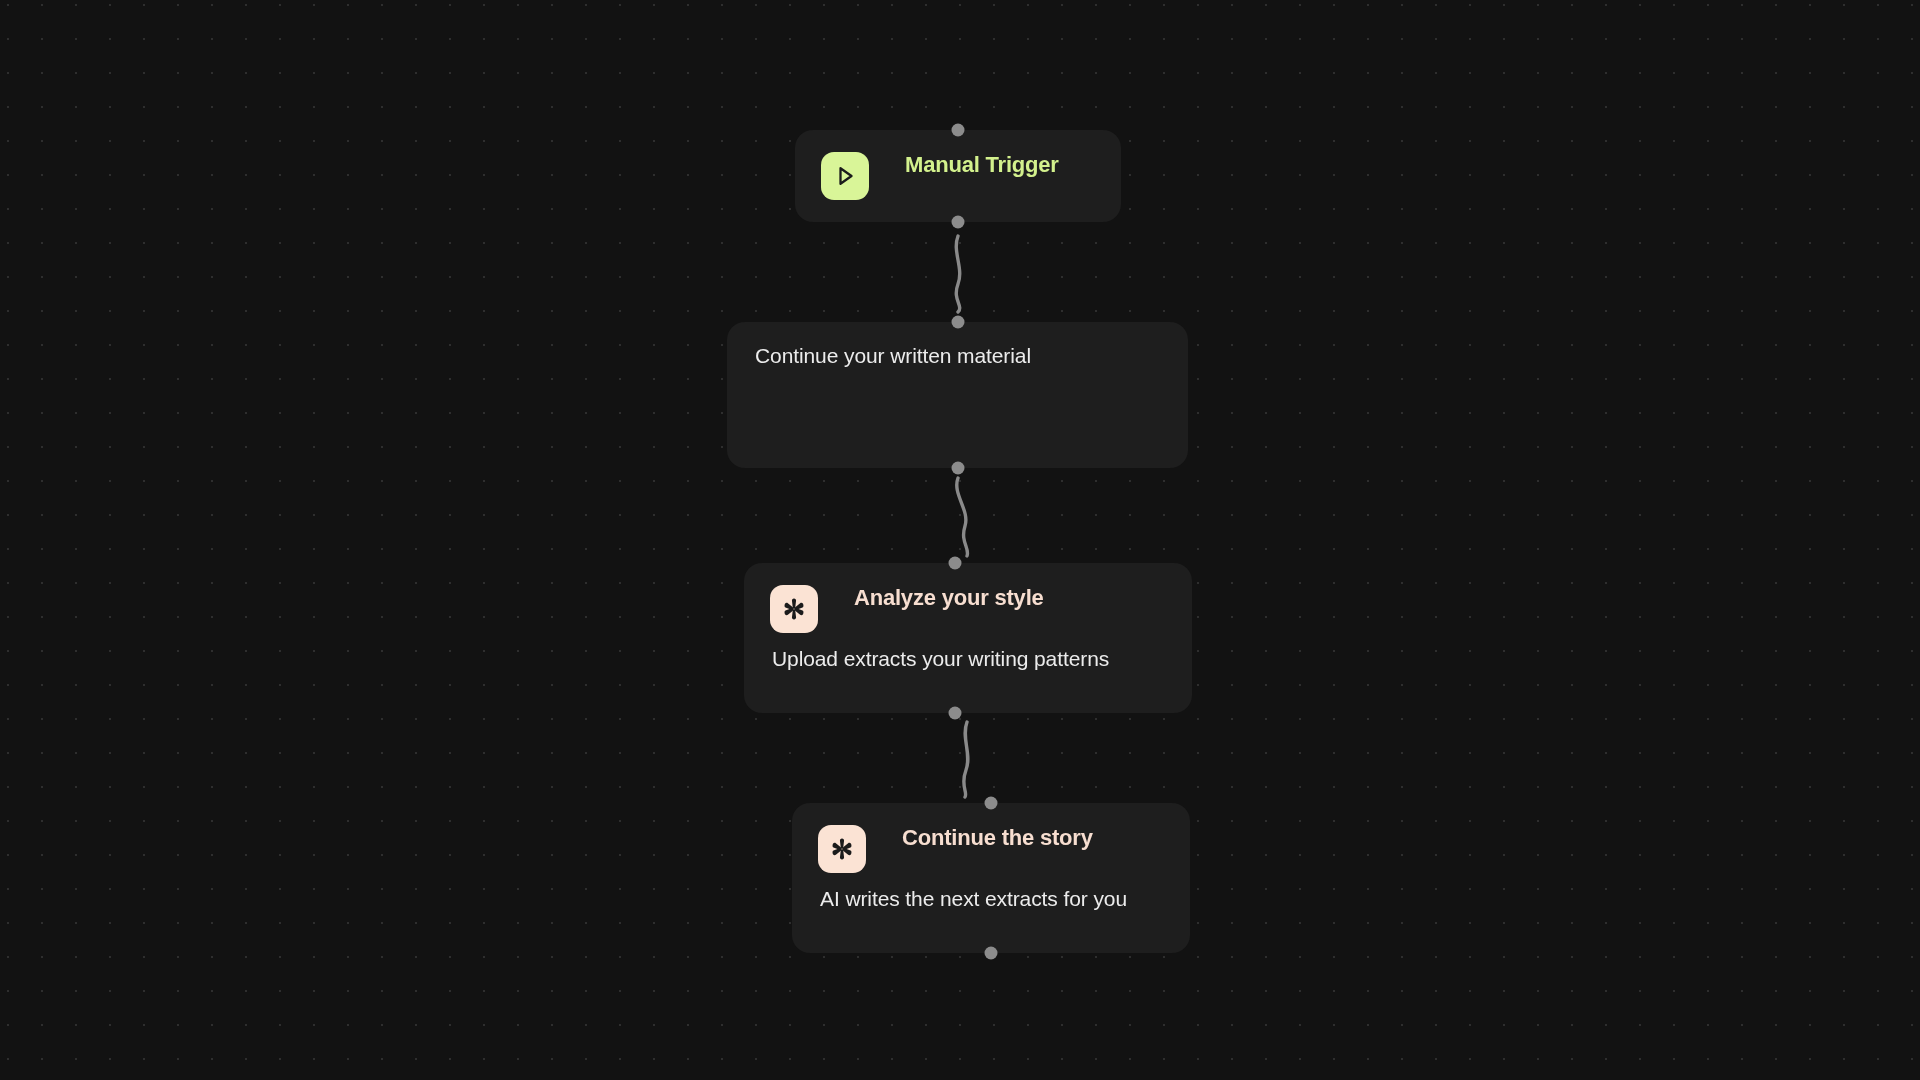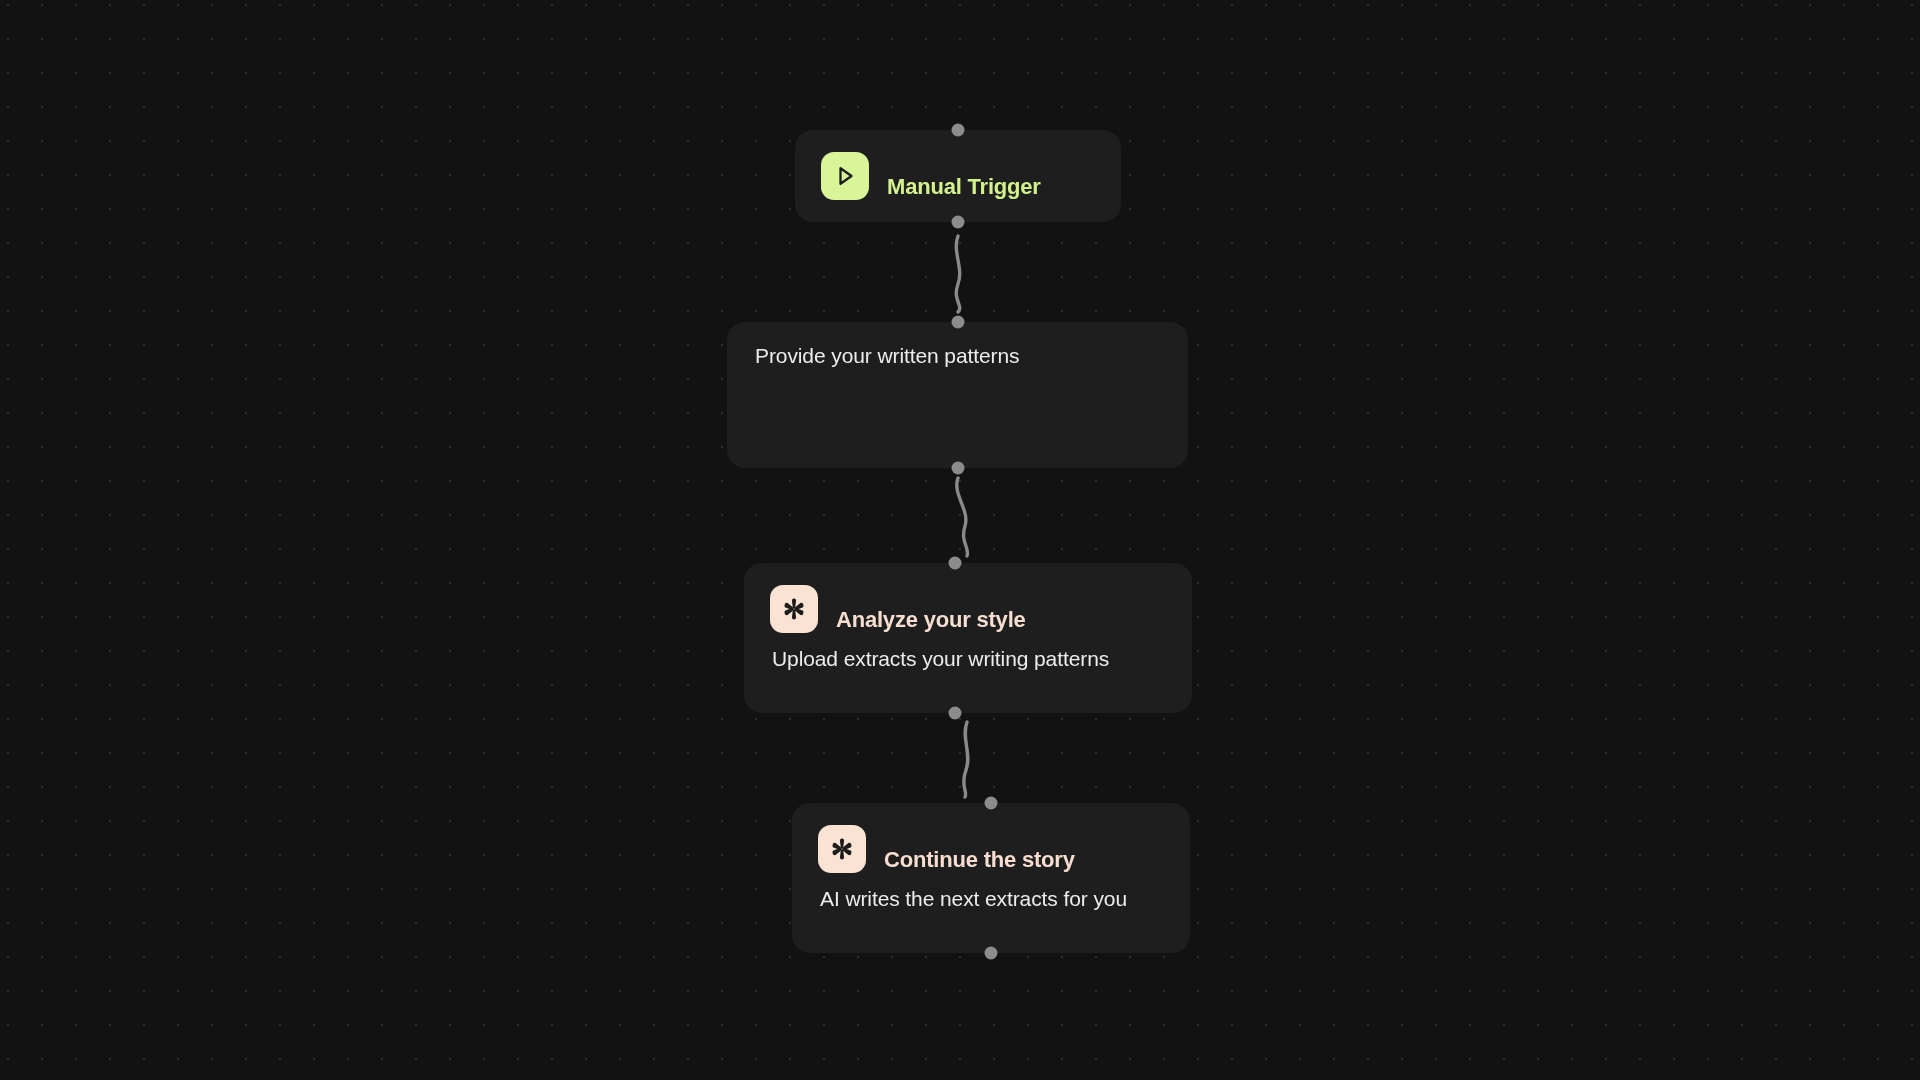--- a/index.html
+++ b/index.html
@@ -34,22 +34,22 @@
     background:#1e1e1e;
     border-radius:18px;
     padding:22px 26px;
     display:flex;
     flex-direction:column;
     gap:14px;
   }
 
   .node-head {
     display:flex;
-    align-items:flex-end;
-    gap:18px;
+    align-items:flex-start;
+    gap:36px;
   }
 
   .node-icon {
     flex:0 0 auto;
     width:48px; height:48px;
     border-radius:13px;
     display:flex;
     align-items:center;
     justify-content:center;
   }
@@ -120,21 +120,21 @@
       </div>
       <div class="node-title" style="color:#d3f18d">Manual Trigger</div>
     </div>
   </div>
 
   <div class="node" id="node-2">
     <div class="handle top"></div>
     <div class="handle bottom"></div>
 
 
-    <div class="node-sub">Provide your written patterns</div>
+    <div class="node-sub">Continue your written material</div>
   </div>
 
   <div class="node" id="node-3">
     <div class="handle top"></div>
     <div class="handle bottom"></div>
 
     <div class="node-head">
       <div class="node-icon" style="background:#fbe3d4">
         <svg width="28" height="28" viewBox="0 0 28 28" aria-hidden="true">
           <g fill="#1b1b1b">

